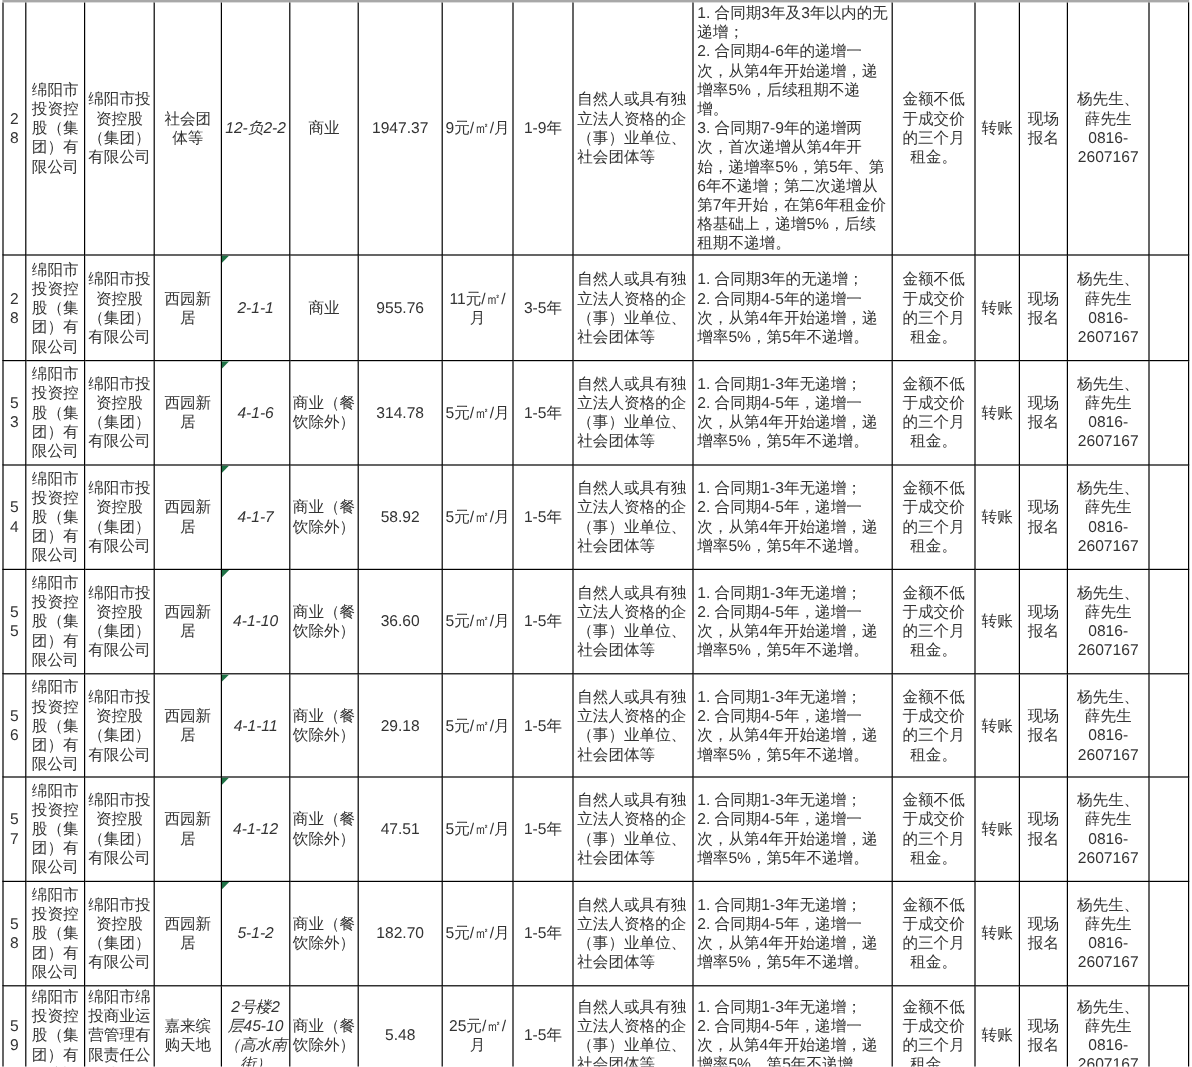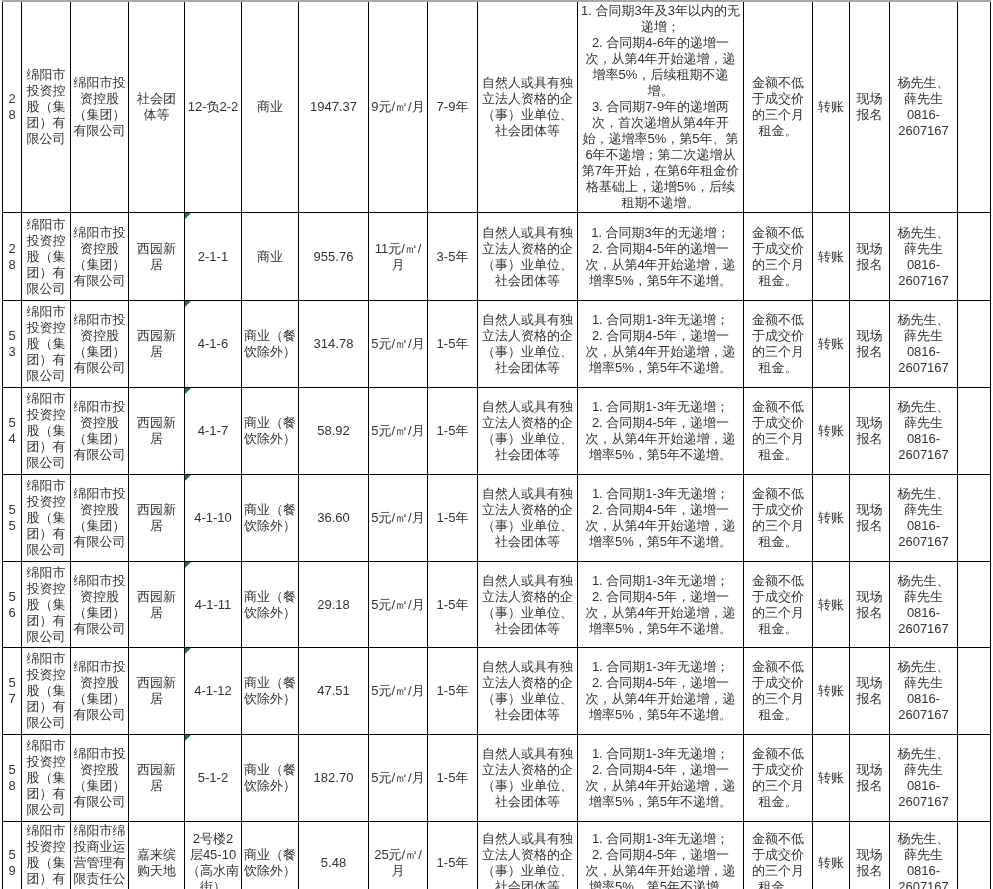--- a/index.html
+++ b/index.html
@@ -3,22 +3,22 @@
 <meta charset="utf-8">
 <style>
   html,body{margin:0;padding:0;background:#ffffff;}
   body{font-family:"Liberation Sans", sans-serif;}
   .sheet{width:993px;height:889px;overflow:hidden;background:#fff;}
   table{border-collapse:collapse;table-layout:fixed;width:988px;margin-left:2px;
         border-top:2px solid #a8a8a8;border-bottom:2px solid #000;}
   td{border:1px solid #000;color:#333;font-size:13px;line-height:16px;
      text-align:center;vertical-align:middle;padding:1px 2px;
      white-space:pre-line;overflow-wrap:anywhere;overflow:hidden;}
-  td.left{text-align:center;padding:1px 3px;}
-  td.unitcell{position:relative;}
+  td.left{text-align:left;padding:1px 3px;}
+  td.unitcell{position:relative;font-style:italic;}
   tr{height:87px;}
   tr:nth-child(1){height:195px;}
   tr:nth-child(2){height:88px;}
   tr:nth-child(6){height:86px;}
   tr:nth-child(9){height:83px;}
   .tri{position:absolute;top:0;left:0;width:0;height:0;display:none;
        border-top:6px solid #1f7246;border-right:6px solid transparent;}
   td.flagged .tri{display:block;}
 </style>
 </head>
@@ -47,21 +47,21 @@
     <tbody id="tbody">
   <tr>
     <td>28</td>
     <td>绵阳市投资控股（集团）有限公司</td>
     <td>绵阳市投资控股（集团）有限公司</td>
     <td>社会团体等</td>
     <td class="unitcell"><span>12-负2-2</span></td>
     <td>商业</td>
     <td>1947.37</td>
     <td>9元/㎡/月</td>
-    <td>7-9年</td>
+    <td>1-9年</td>
     <td class="left">自然人或具有独立法人资格的企（事）业单位、社会团体等</td>
     <td class="left">1. 合同期3年及3年以内的无递增；
 2. 合同期4-6年的递增一次，从第4年开始递增，递增率5%，后续租期不递增。
 3. 合同期7-9年的递增两次，首次递增从第4年开始，递增率5%，第5年、第6年不递增；第二次递增从第7年开始，在第6年租金价格基础上，递增5%，后续租期不递增。</td>
     <td>金额不低于成交价的三个月租金。</td>
     <td>转账</td>
     <td>现场报名</td>
     <td>杨先生、薛先生
 0816-2607167</td>
     <td></td>

